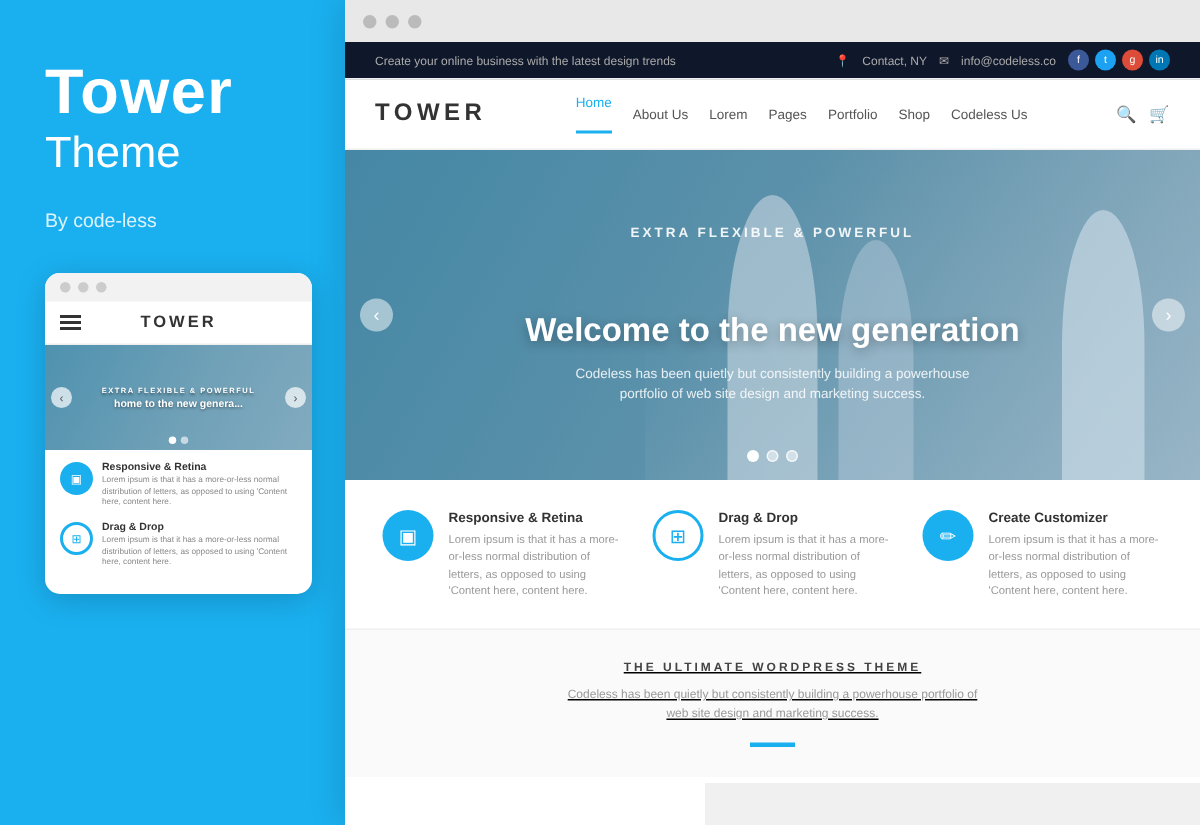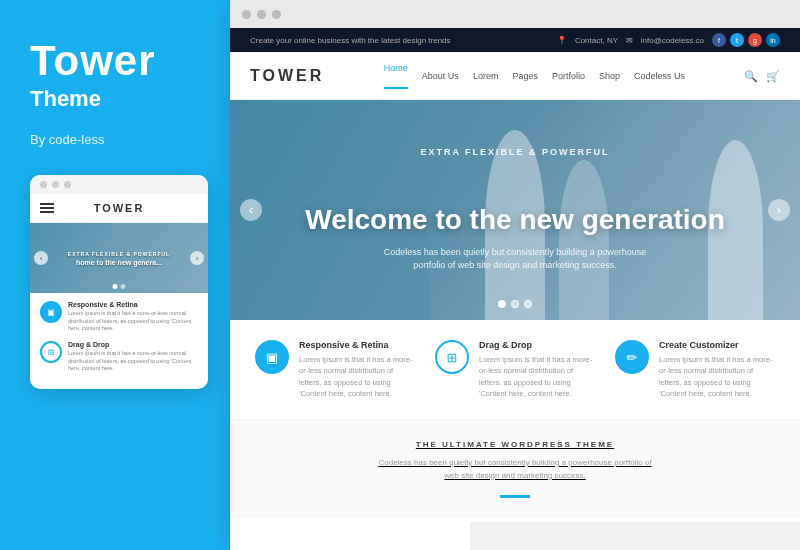--- a/index.html
+++ b/index.html
@@ -25,22 +25,22 @@
       align-items: flex-start;
     }
     .brand-title {
       font-size: 42px;
       font-weight: 900;
       color: #fff;
       line-height: 1;
       letter-spacing: 1px;
     }
     .brand-subtitle {
-      font-size: 22px;
-      font-weight: 700;
+      font-size: 29px;
+      font-weight: 400;
       color: #fff;
       margin-top: 4px;
     }
     .brand-by {
       font-size: 13px;
       color: rgba(255,255,255,0.85);
       margin-top: 20px;
     }
 
     
@@ -267,21 +267,21 @@
     }
     .hero-tagline {
       font-size: 9px;
       font-weight: 600;
       letter-spacing: 2px;
       text-transform: uppercase;
       color: rgba(255,255,255,0.9);
       margin-bottom: 8px;
     }
     .hero-title {
-      font-size: 28px;
+      font-size: 22px;
       font-weight: 700;
       color: #fff;
       text-shadow: 0 2px 8px rgba(0,0,0,0.3);
       margin-bottom: 10px;
       line-height: 1.1;
       margin-top: 48px;
     }
     .hero-desc {
       font-size: 9px;
       color: rgba(255,255,255,0.85);

